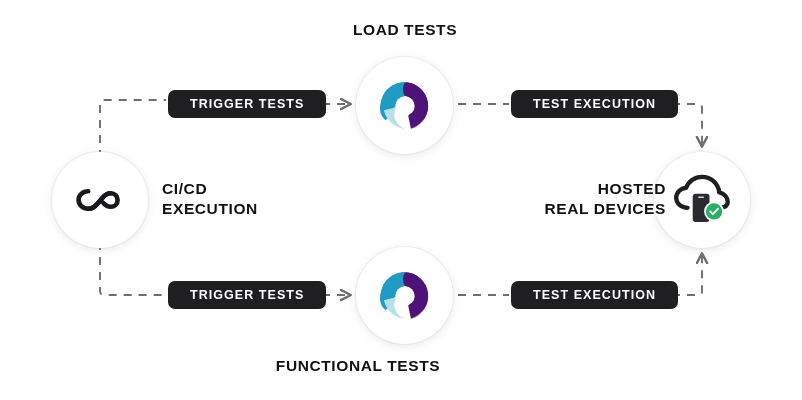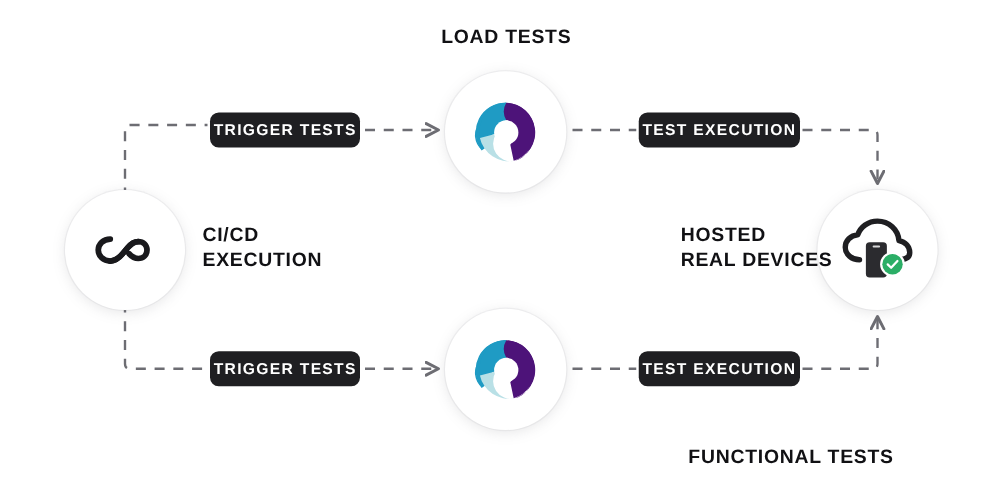--- a/index.html
+++ b/index.html
@@ -37,36 +37,36 @@
     z-index:4;
     color:#111114;
     font-weight:bold;
     font-size:15.5px;
     letter-spacing:.6px;
     line-height:1.32;
     white-space:pre-line;
   }
   #cap-cicd   {left:162px; top:179px;  text-align:left;}
   #cap-load   {left:0;     top:20px;   width:802px; text-align:center; transform:translateX(4px);}
-  #cap-func   {left:0;     top:356px;  width:714px; text-align:right; transform:translateX(1px);}
-  #cap-hosted {right:136px;top:179px;  }
+  #cap-func   {left:0;     top:356px;  width:714px; text-align:center; transform:translateX(1px);}
+  #cap-hosted {right:136px;top:179px;  text-align:right;}
 
   
   .pill{
     position:absolute;
     z-index:5;
     background:#1f1f22;
     color:#ffffff;
     border-radius:7px;
     font-size:12.5px;
     font-weight:bold;
     letter-spacing:1.05px;
     display:flex;align-items:center;justify-content:center;
     height:28px;
-    padding:0 3px;
+    padding:0 22px;
     white-space:nowrap;
   }
   #pill-trigger-top {left:168px;top:90px;}
   #pill-trigger-bot {left:168px;top:281px;}
   #pill-exec-top    {left:511px;top:90px;}
   #pill-exec-bot    {left:511px;top:281px;}
 </style>
 </head>
 <body>
 

